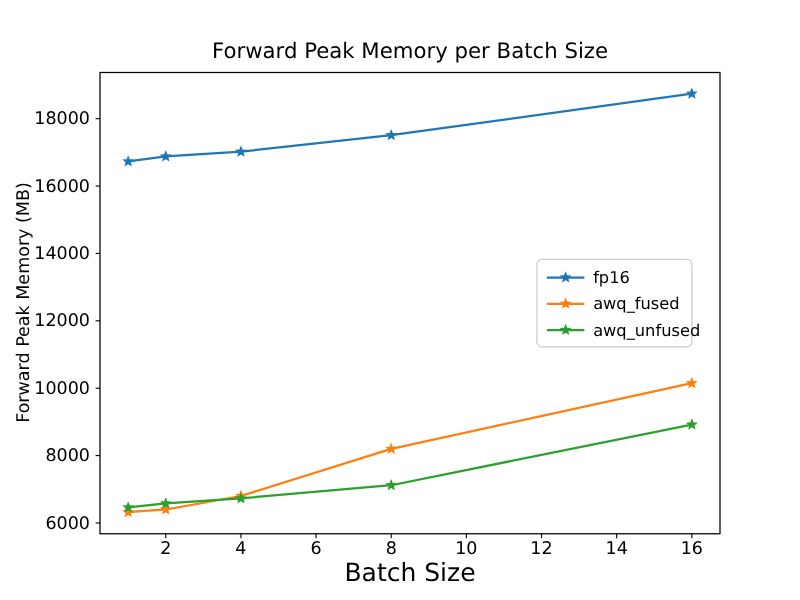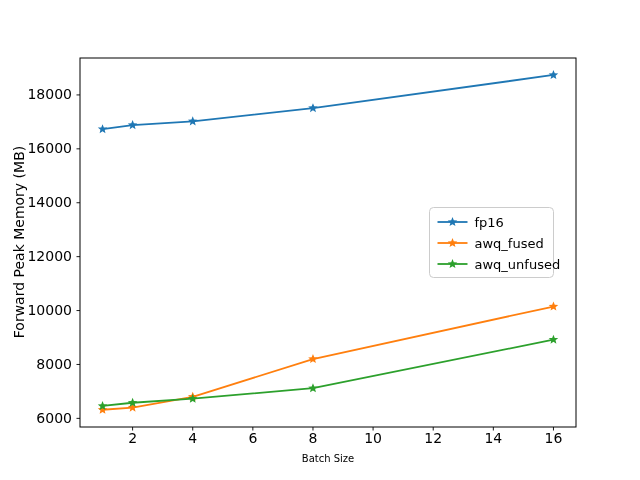--- a/index.html
+++ b/index.html
@@ -2,21 +2,21 @@
 <html><head>
 <meta charset="utf-8">
 <style>
   html,body{margin:0;padding:0;background:#ffffff;}
   .figure{position:relative;width:640px;height:480px;background:#ffffff;
           font-family:"DejaVu Sans",sans-serif;overflow:hidden;}
   .figure svg{position:absolute;left:0;top:0;}
   .chart-title{position:absolute;left:328px;top:41px;transform:translate(-50%,-50%);
                font-size:17px;color:#000;white-space:nowrap;}
   .x-label{position:absolute;left:328px;top:458px;transform:translate(-50%,-50%);
-           font-size:10px;color:#000;white-space:nowrap;}
+           font-size:20px;color:#000;white-space:nowrap;}
   .y-label{position:absolute;left:19px;top:242px;
            transform:translate(-50%,-50%) rotate(-90deg);
            font-size:14px;color:#000;white-space:nowrap;}
 </style>
 </head>
 <body>
 
 <div class="figure">
   <svg id="chart" width="640" height="480" xmlns="http://www.w3.org/2000/svg">
       <line x1="132.60606060606062" y1="427" x2="132.60606060606062" y2="430.5" stroke="#000000" stroke-width="0.9"></line>
@@ -72,15 +72,16 @@
       <line x1="437.5" y1="222" x2="467.5" y2="222" stroke="#1f77b4" stroke-width="1.8"></line>
       <polygon points="452.50,217.00 453.79,220.22 457.26,220.45 454.59,222.68 455.44,226.05 452.50,224.20 449.56,226.05 450.41,222.68 447.74,220.45 451.21,220.22" fill="#1f77b4"></polygon>
       <text x="474.5" y="226.5" font-size="13px" font-family="&quot;DejaVu Sans&quot;,sans-serif" fill="#000000">fp16</text>
       <line x1="437.5" y1="243" x2="467.5" y2="243" stroke="#ff7f0e" stroke-width="1.8"></line>
       <polygon points="452.50,238.00 453.79,241.22 457.26,241.45 454.59,243.68 455.44,247.05 452.50,245.20 449.56,247.05 450.41,243.68 447.74,241.45 451.21,241.22" fill="#ff7f0e"></polygon>
       <text x="474.5" y="247.5" font-size="13px" font-family="&quot;DejaVu Sans&quot;,sans-serif" fill="#000000">awq_fused</text>
       <line x1="437.5" y1="264" x2="467.5" y2="264" stroke="#2ca02c" stroke-width="1.8"></line>
       <polygon points="452.50,259.00 453.79,262.22 457.26,262.45 454.59,264.68 455.44,268.05 452.50,266.20 449.56,268.05 450.41,264.68 447.74,262.45 451.21,262.22" fill="#2ca02c"></polygon>
       <text x="474.5" y="268.5" font-size="13px" font-family="&quot;DejaVu Sans&quot;,sans-serif" fill="#000000">awq_unfused</text>
     </svg>
+  <div class="chart-title">Forward Peak Memory per Batch Size</div>
   <div class="x-label">Batch Size</div>
   <div class="y-label">Forward Peak Memory (MB)</div>
 </div>
 
 </body></html>

